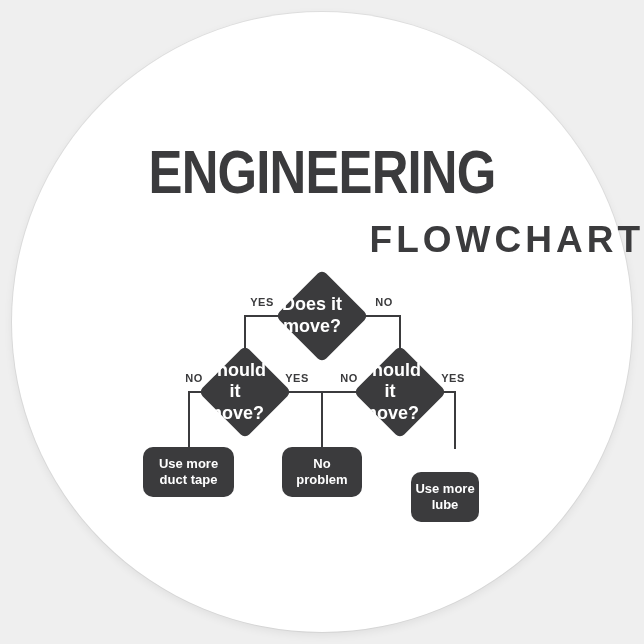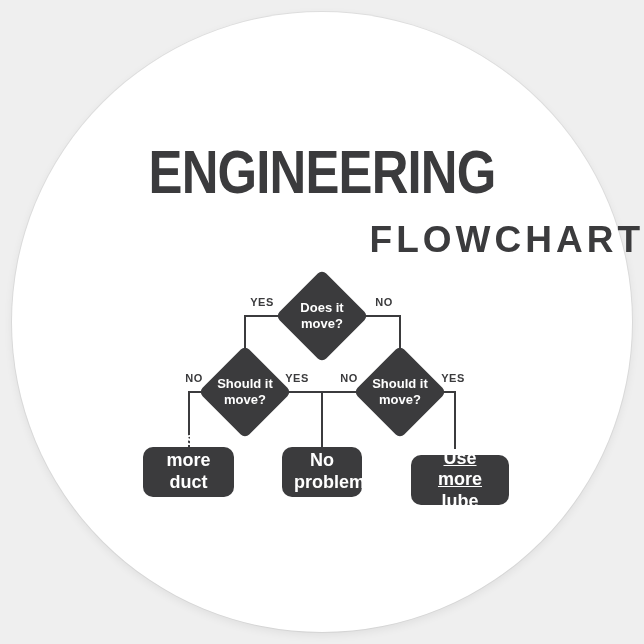--- a/index.html
+++ b/index.html
@@ -56,41 +56,40 @@
     background: #3b3b3d;
     transform: rotate(45deg);
     border-radius: 6px;
     z-index: 2;
   }
   .node-label {
     position: absolute;
     z-index: 3;
     display: flex;
     align-items: center;
-    justify-content: center;
     text-align: center;
     color: #ffffff;
-    font-size: 13px;
+    font-size: 18px;
     font-weight: bold;
     line-height: 1.2;
   }
   .diamond-label { width: 80px; height: 50px; }
   .diamond-label span { display: inline-block; width: 60px; }
   .terminal {
     position: absolute;
     height: 50px;
     background: #3b3b3d;
     border-radius: 10px;
     z-index: 2;
     display: flex;
     align-items: center;
     justify-content: center;
     text-align: center;
     color: #ffffff;
-    font-size: 18px;
+    font-size: 13px;
     font-weight: bold;
     line-height: 1.2;
   }
   .terminal span { display: inline-block; }
   .w-narrow { width: 56px; }
   .w-mid { width: 70px; }
   .edge-label {
     position: absolute;
     width: 40px;
     text-align: center;
@@ -142,15 +141,15 @@
 <div class="edge-label" style="left:277px; top:372px;">YES</div>
 <div class="edge-label" style="left:329px; top:372px;">NO</div>
 <div class="edge-label" style="left:433px; top:372px;">YES</div>
 
 <div class="terminal" style="left:143px; top:447px; width:91px;">
   <span class="w-mid">Use more duct tape</span>
 </div>
 <div class="terminal" style="left:282px; top:447px; width:80px;text-align:center;">
   <span class="w-narrow">No problem</span>
 </div>
-<div class="terminal" style="left:411px; top:455px; width:98px;text-decoration:underline;">
+<div class="terminal" style="left:411px; top:472px; width:68px;">
   <span class="w-mid">Use more lube</span>
 </div>
 
 </body></html>

